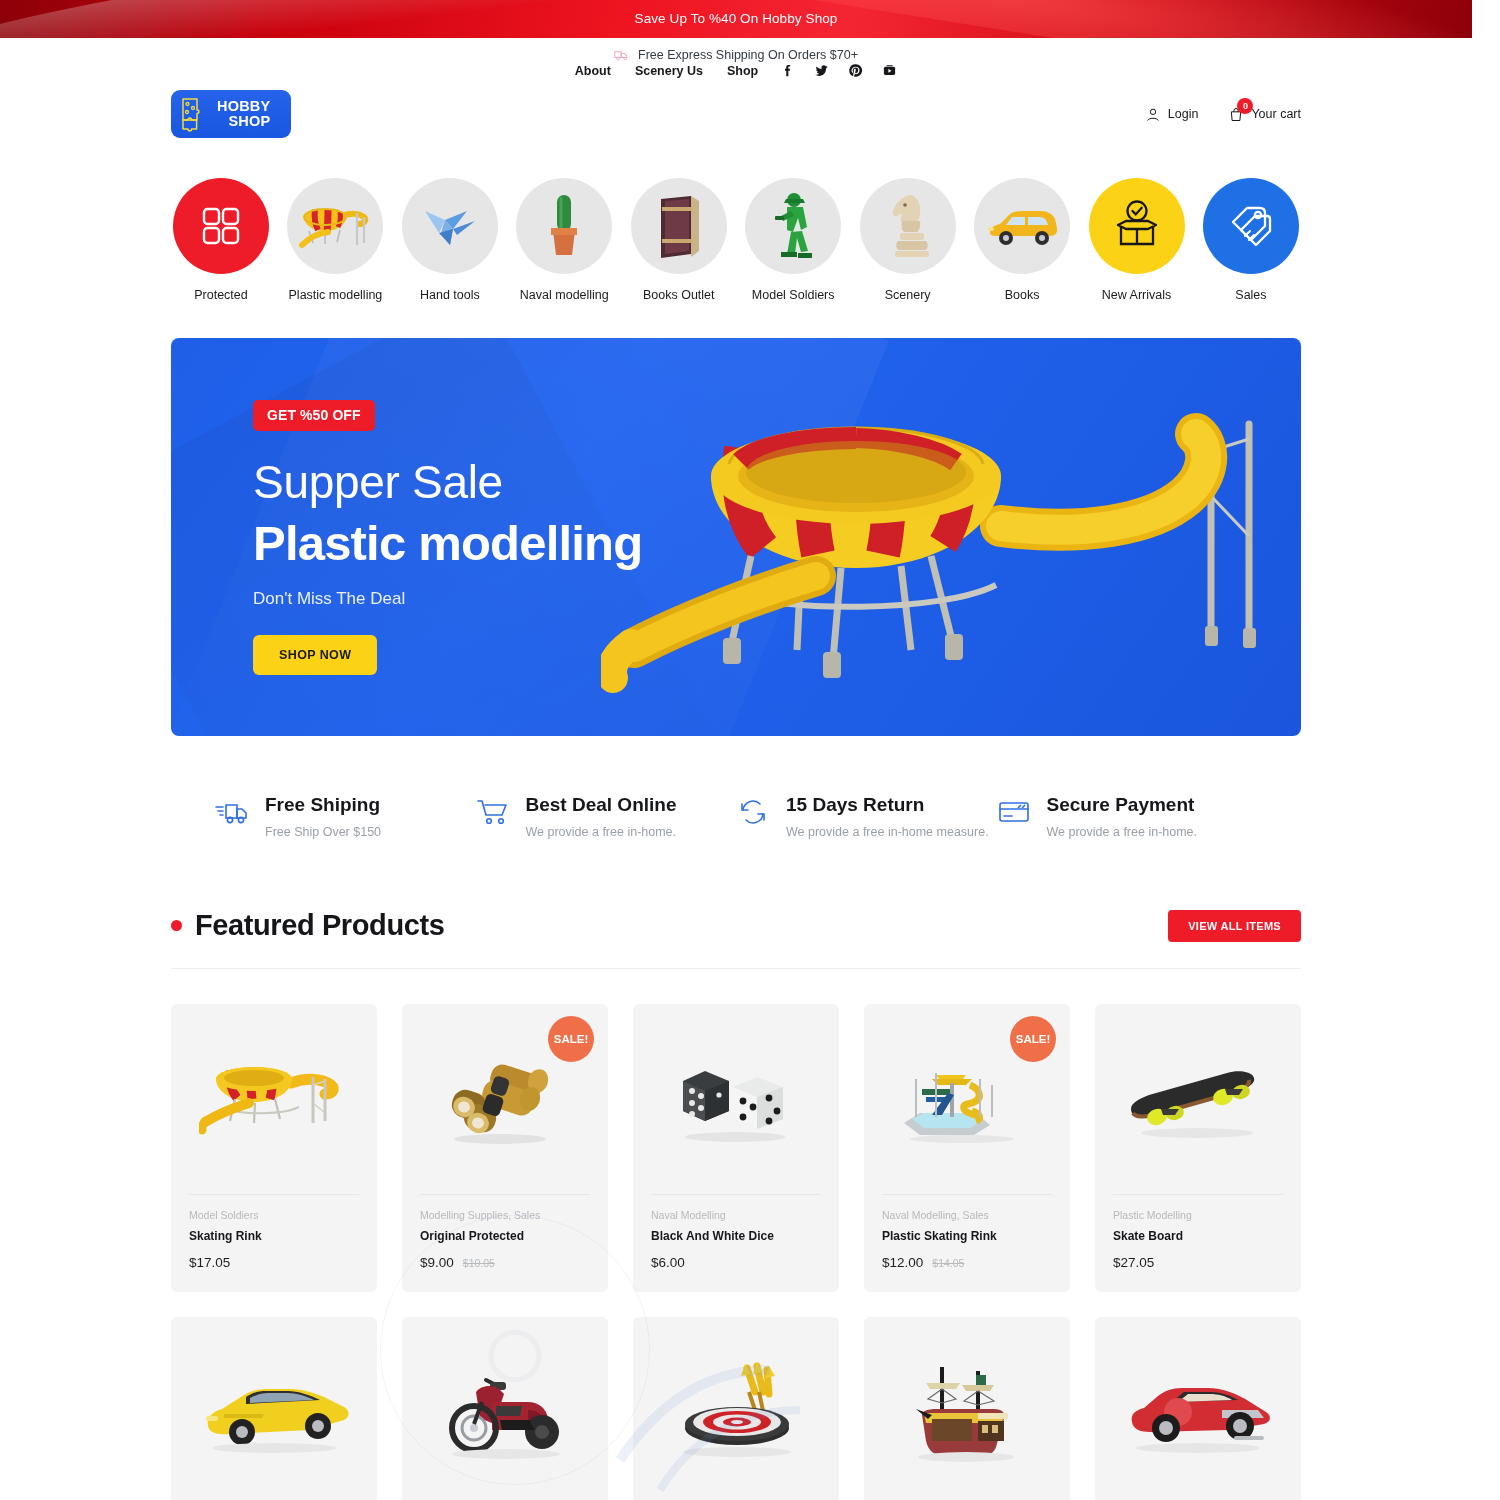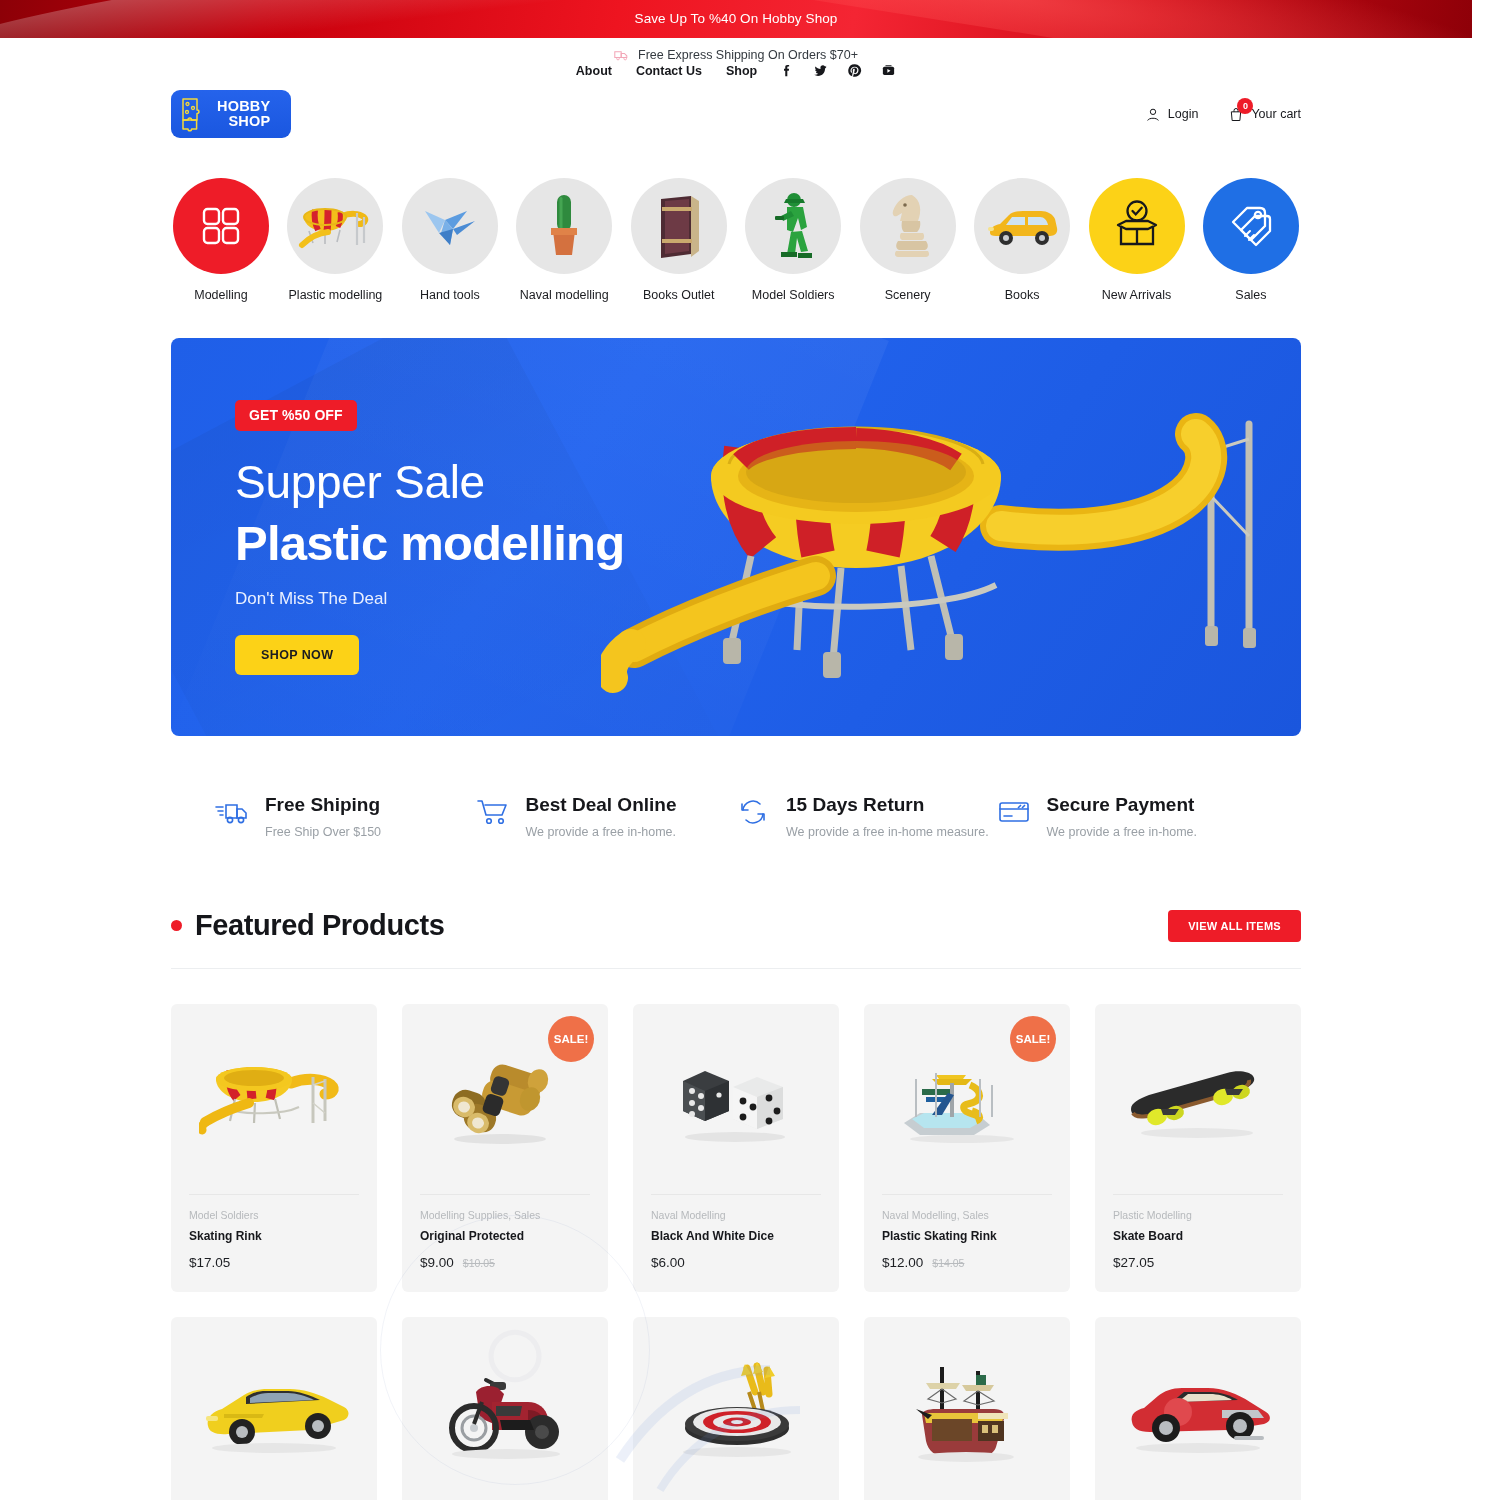--- a/index.html
+++ b/index.html
@@ -126,21 +126,21 @@
     width:46%; height:170%;
     background: linear-gradient(180deg, rgba(255,255,255,.05), rgba(255,255,255,0));
     transform: rotate(22deg);
   }
   .hero::after{
     content:""; position:absolute; left:2%; bottom:-55%;
     width:40%; height:150%;
     background: linear-gradient(180deg, rgba(0,0,0,.045), rgba(0,0,0,0));
     transform: rotate(-28deg);
   }
-  .hero-copy { position:relative; z-index:3; padding-left: 64px; width: 560px; }
+  .hero-copy { position:relative; z-index:3; padding-left: 82px; width: 560px; }
   .hero-tag {
     display:inline-block; background:#ee1c28; color:#fff;
     font-size: 14px; font-weight:700; padding: 7px 14px 8px; border-radius: 5px;
     letter-spacing:.1px;
   }
   .hero-h1 { margin-top: 24px; font-size: 46px; font-weight: 400; color:#fff; letter-spacing:-.3px; }
   .hero-h2 { margin-top: 6px; font-size: 49px; font-weight: 800; color:#fff; letter-spacing:-.8px; }
   .hero-sub { margin-top: 18px; font-size: 17px; color:#eaf0ff; }
   .hero-btn {
     margin-top: 26px; display:inline-block; background:#fcd217; color:#1b1c20;
@@ -222,21 +222,21 @@
           <path d="M1 3h8v7H1z" fill="none" stroke="#f3a7b8" stroke-width="1.3"></path>
           <path d="M9 5h4l3 3v2H9z" fill="none" stroke="#f3a7b8" stroke-width="1.3"></path>
           <circle cx="5" cy="11.5" r="1.6" fill="none" stroke="#f3a7b8" stroke-width="1.2"></circle>
           <circle cx="14" cy="11.5" r="1.6" fill="none" stroke="#f3a7b8" stroke-width="1.2"></circle>
         </svg>
         <span>Free Express Shipping On Orders $70+</span>
       </div>
       <div class="util-right">
         <nav class="nav-links">
           <a href="#">About</a>
-          <a href="#">Contact Us</a>
+          <a href="#">Scenery Us</a>
           <a href="#">Shop</a>
         </nav>
         <div class="socials">
           <svg class="si" viewBox="0 0 24 24">
               <path d="M15.5 3h-2.3C11 3 10 4.4 10 6.3V9H8v3.2h2V21h3.3v-8.8h2.4l.4-3.2h-2.8V6.8c0-.7.2-1.1 1.1-1.1h1.8V3z"></path>
             </svg>
           <svg class="si" viewBox="0 0 24 24">
               <path d="M22 5.9c-.7.3-1.5.5-2.3.6.8-.5 1.4-1.3 1.7-2.2-.8.5-1.6.8-2.5 1A3.9 3.9 0 0 0 12 8.8c0 .3 0 .6.1.9-3.3-.2-6.2-1.7-8.1-4.1-.4.6-.6 1.3-.6 2 0 1.4.7 2.6 1.8 3.3-.6 0-1.2-.2-1.8-.5 0 1.9 1.4 3.5 3.2 3.9-.4.1-.8.2-1.2.2-.3 0-.6 0-.8-.1.6 1.6 2 2.7 3.8 2.7A7.9 7.9 0 0 1 2 18.8a11 11 0 0 0 6 1.8c7.2 0 11.2-6 11.2-11.2v-.5c.8-.6 1.4-1.3 1.8-2z"></path>
             </svg>
           <svg class="si" viewBox="0 0 24 24">
@@ -290,21 +290,21 @@
 
       <div class="cat">
         <div class="cat-circle red">
           <svg width="44" height="44" viewBox="0 0 44 44">
             <rect x="5" y="5" width="15" height="15" rx="3.5" fill="none" stroke="#fff" stroke-width="2.4"></rect>
             <rect x="24" y="5" width="15" height="15" rx="3.5" fill="none" stroke="#fff" stroke-width="2.4"></rect>
             <rect x="5" y="24" width="15" height="15" rx="3.5" fill="none" stroke="#fff" stroke-width="2.4"></rect>
             <rect x="24" y="24" width="15" height="15" rx="3.5" fill="none" stroke="#fff" stroke-width="2.4"></rect>
           </svg>
         </div>
-        <div class="cat-label">Modelling</div>
+        <div class="cat-label">Protected</div>
       </div>
 
       <div class="cat">
         <div class="cat-circle">
           <svg width="76" height="54" viewBox="0 0 76 54">
             <path d="M45 17c8-3 17-3 22 1 3 3 0 7-5 7" fill="none" stroke="#f0b916" stroke-width="6" stroke-linecap="round"></path>
             <ellipse cx="28" cy="18" rx="21" ry="8" fill="#f3c01a"></ellipse>
             <path d="M7 18c0 8 9 14 21 14s21-6 21-14z" fill="#f3c01a"></path>
             <path d="M18 11c-1 7 0 14 3 20" stroke="#d5232c" stroke-width="6" fill="none"></path>
             <path d="M31 10c0 8 0 15-1 22" stroke="#d5232c" stroke-width="7" fill="none"></path>

